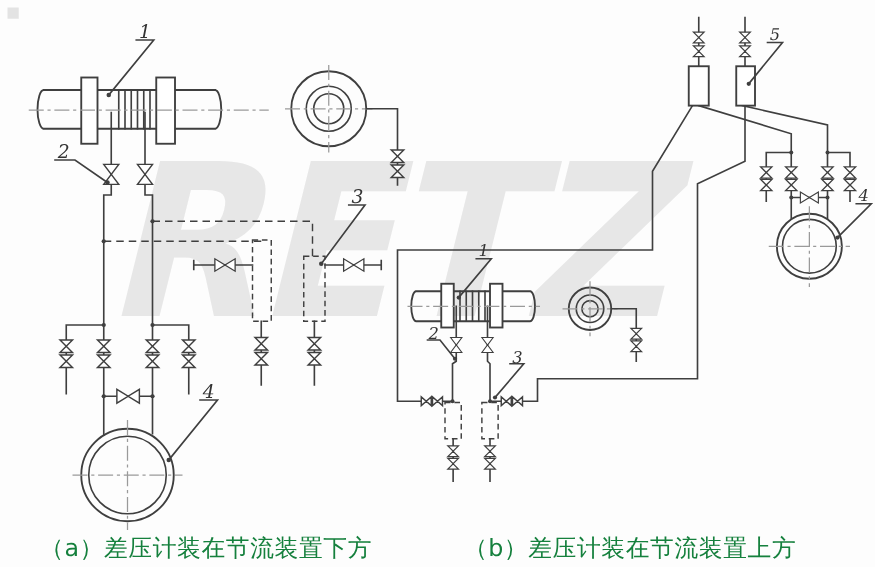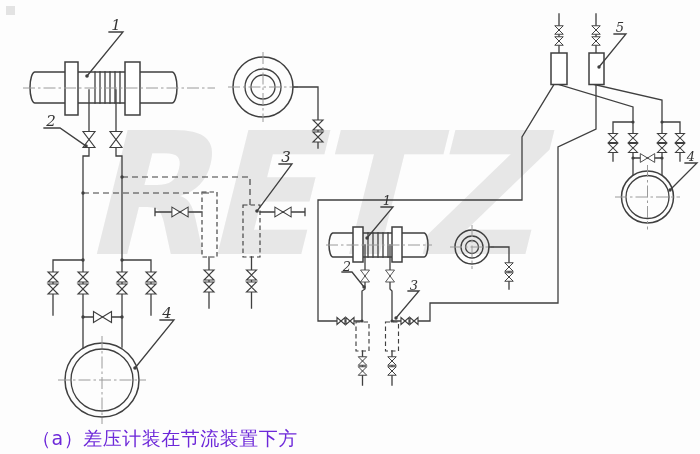--- a/index.html
+++ b/index.html
@@ -15,21 +15,21 @@
   .ln2{fill:none;stroke:#3f3f3f;stroke-width:1.5;stroke-linecap:square;}
   .fl{fill:#fff;stroke:#3f3f3f;stroke-width:1.5;}
   .dash{fill:none;stroke:#3f3f3f;stroke-width:1.15;stroke-dasharray:6 4;}
   .dashr{fill:none;stroke:#3f3f3f;stroke-width:1.15;stroke-dasharray:4.5 3;}
   .cl{fill:none;stroke:#9a9a9a;stroke-width:1;stroke-dasharray:12 3 2.5 3;}
   .dot{fill:#3f3f3f;stroke:none;}
   .lbl{font:italic 15px "DejaVu Serif",serif;fill:#333;text-anchor:middle;}
   .lbls{font:italic 13px "DejaVu Serif",serif;fill:#333;text-anchor:middle;}
   .vlv{fill:#fff;stroke:#3f3f3f;stroke-width:1.15;stroke-linejoin:miter;}
   .caption{position:absolute;top:426px;z-index:2;font-size:19px;letter-spacing:0.5px;
-           color:#6d28d9;white-space:nowrap;}
+           color:#15803d;white-space:nowrap;}
   .caption.a{left:32px;} .caption.b{left:371px;}
 </style>
 </head>
 <body>
 
 <div class="stage">
 
   <div class="watermark">RETZ</div>
   <div class="corner-mark"></div>
 
@@ -223,13 +223,14 @@
         <circle class="dot" cx="670" cy="190" r="1.7"></circle>
         <text class="lbls" x="691" y="161">4</text>
         <path class="ln" d="M614,34 H626 L599,67"></path>
         <circle class="dot" cx="599" cy="67" r="1.7"></circle>
         <text class="lbls" x="620" y="32">5</text>
       </g>
     </g>
   </svg>
 
   <div class="caption a">（a）差压计装在节流装置下方</div>
+  <div class="caption b">（b）差压计装在节流装置上方</div>
 </div>
 
 </body></html>

